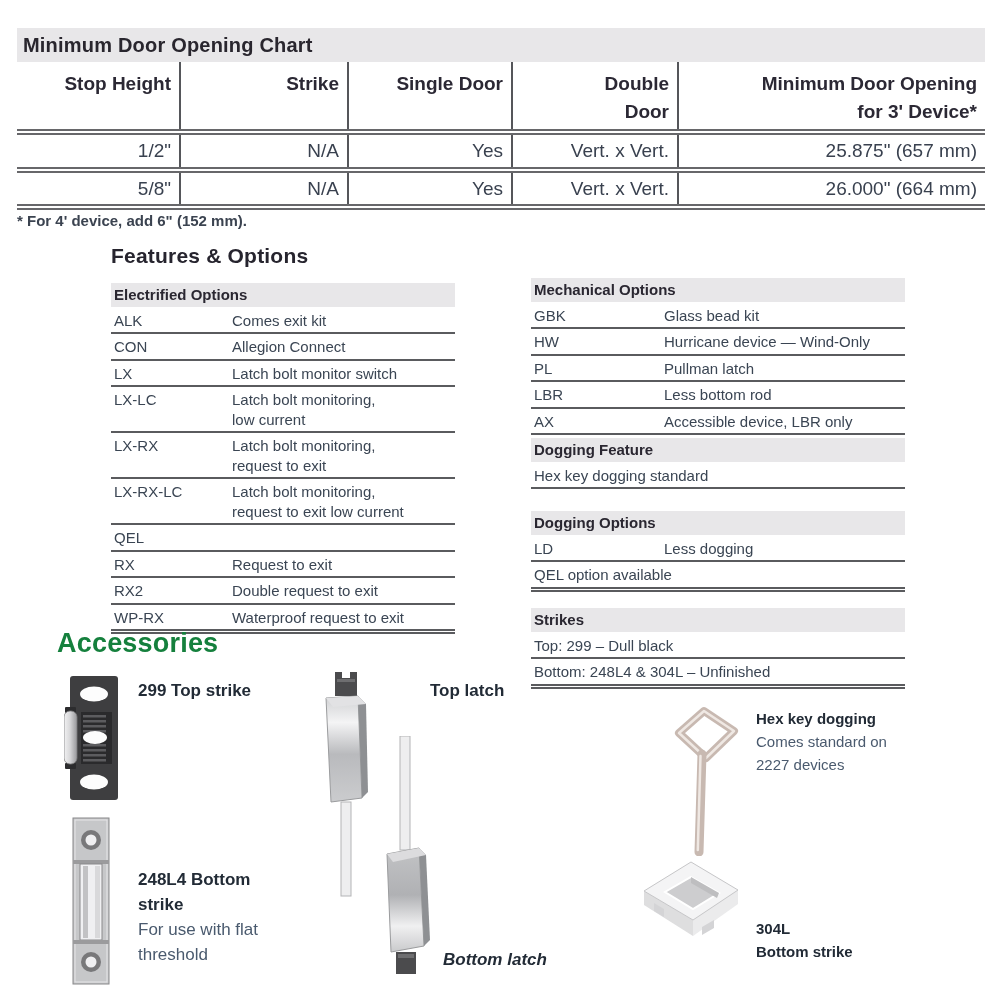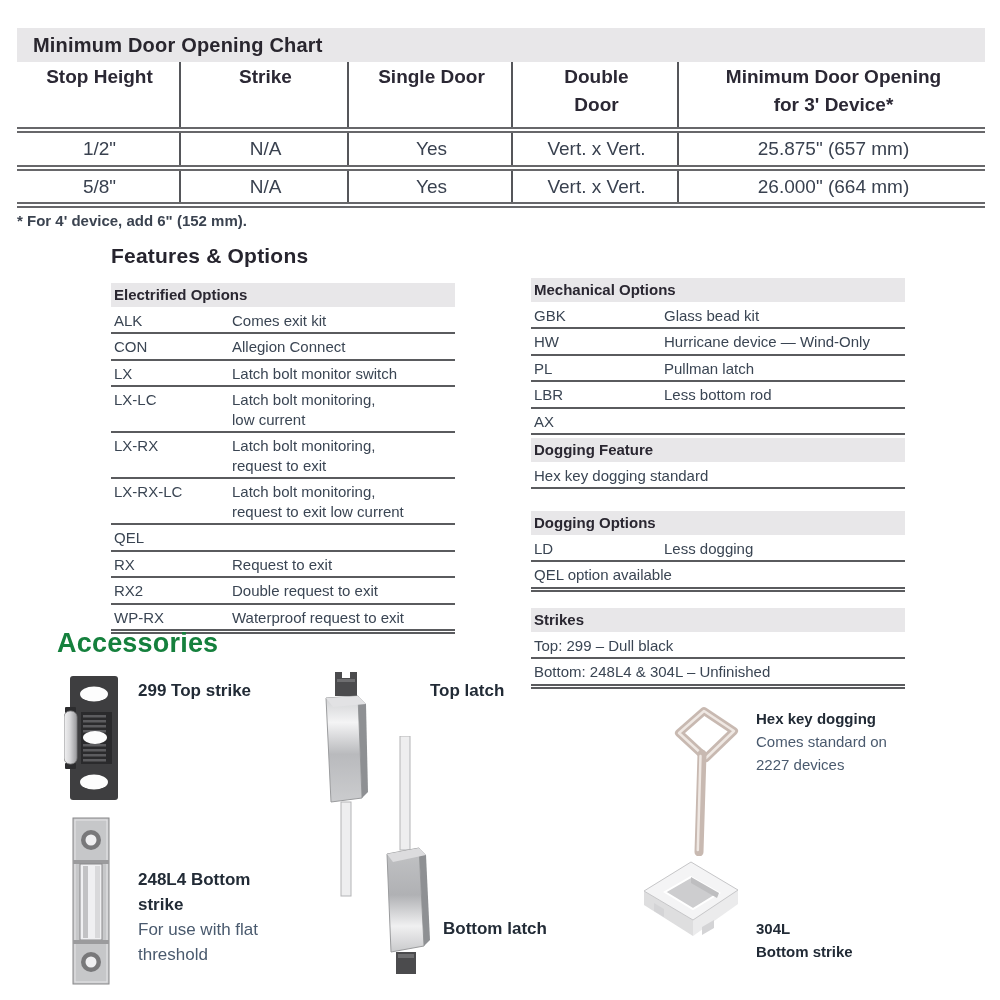--- a/index.html
+++ b/index.html
@@ -4,27 +4,27 @@
 <style>
   html,body{margin:0;padding:0;}
   body{
     width:1000px;height:1000px;position:relative;background:#ffffff;
     font-family:"Liberation Sans", sans-serif;color:#3a4553;overflow:hidden;
   }
   
   .title-band{
     position:absolute;left:17px;top:28px;width:968px;height:34px;
     background:#e8e7e9;display:flex;align-items:center;box-sizing:border-box;
-    padding-left:16px;font-size:20px;font-weight:bold;color:#29262e;letter-spacing:.2px;
+    padding-left:6px;font-size:20px;font-weight:bold;color:#29262e;letter-spacing:.2px;
   }
   .door-table-wrap{position:absolute;left:17px;top:62px;width:968px;}
   table.door{border-collapse:collapse;width:968px;table-layout:fixed;color:#39414f;}
   table.door th, table.door td{
-    text-align:center;vertical-align:top;box-sizing:border-box;
-    padding:1px 8px 4px 11px;font-size:19px;line-height:1.45;
+    text-align:right;vertical-align:top;box-sizing:border-box;
+    padding:8px 8px 4px 11px;font-size:19px;line-height:1.45;
     border-bottom:6px double #67676a;
   }
   table.door th{font-weight:bold;color:#2b2834;height:68px;}
   table.door td{height:32px;vertical-align:middle;padding-top:2px;padding-bottom:2px;}
   table.door th + th, table.door td + td{border-left:2px solid #55565a;}
   .footnote{
     position:absolute;left:17px;top:212px;font-size:15px;font-weight:700;color:#3b4350;
   }
   
   .features-heading{
@@ -163,20 +163,21 @@
   <div class="optrow">
     <span class="code" style="flex-basis:130px">PL</span>
     <span class="desc">Pullman latch</span>
   </div>
   <div class="optrow">
     <span class="code" style="flex-basis:130px">LBR</span>
     <span class="desc">Less bottom rod</span>
   </div>
   <div class="optrow">
     <span class="code" style="flex-basis:130px">AX</span>
+    <span class="desc">Accessible device, LBR only</span>
   </div>
 </div>
 
 <div class="optlist" style="left:531px;top:438px;width:374px;">
   <div class="optbar">Dogging Feature</div>
   <div class="optrow">
     <span class="note">Hex key dogging standard</span>
   </div>
 </div>
 
@@ -293,21 +294,21 @@
     <rect x="20" y="0" width="10" height="114" fill="#eeeeef" stroke="#b3b4b6" stroke-width="1"></rect>
 
     <polygon points="7,118 39,112 44,210 11,216" fill="url(#latchG2)" stroke="#9a9b9d" stroke-width="1"></polygon>
     <polygon points="39,112 46,119 50,204 44,210" fill="#8e9093"></polygon>
     <polygon points="7,118 39,112 46,119 13,126" fill="#dcdcde"></polygon>
 
     <rect x="16" y="216" width="20" height="22" fill="#4b4b4d"></rect>
     <rect x="18" y="218" width="16" height="4" fill="#6e6e70"></rect>
   </svg>
 </div>
-<div class="acc-label" style="left:443px;top:917px;">Bottom latch</div>
+<div class="acc-label" style="left:443px;top:948px;font-style:italic;">Bottom latch</div>
 
 <div class="fig" style="left:666px;top:704px;">
   <svg width="78" height="152" viewBox="0 0 78 152">
     <path d="M38,7 L68,27 L40,54 L13,29 Z" fill="none" stroke="#c8b9b1" stroke-width="8" stroke-linejoin="round"></path>
     <path d="M38,7 L68,27 L40,54 L13,29 Z" fill="none" stroke="#efe8e3" stroke-width="2.5" stroke-linejoin="round"></path>
     <path d="M36,50 L33,148" stroke="#c8b9b1" stroke-width="9" stroke-linecap="round"></path>
     <path d="M34.5,52 L31.8,146" stroke="#efe8e3" stroke-width="2.5" stroke-linecap="round"></path>
   </svg>
 </div>
 <div class="acc-label sm" style="left:756px;top:708px;">Hex key dogging</div>

